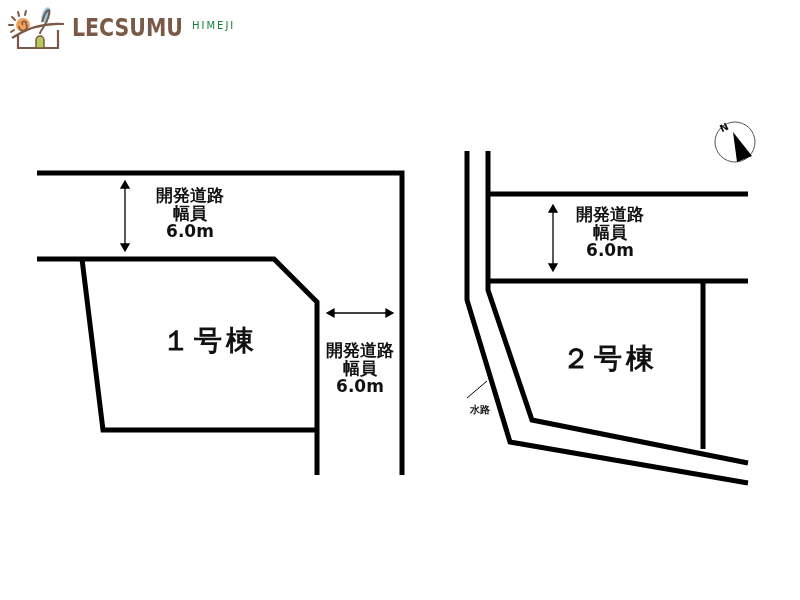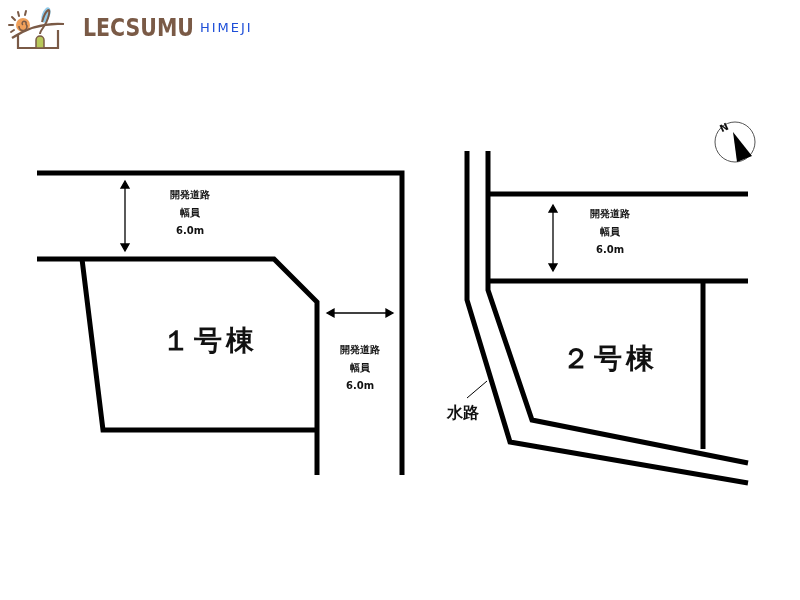--- a/index.html
+++ b/index.html
@@ -1,24 +1,24 @@
 <!DOCTYPE html>
 <html><head>
 <meta charset="utf-8">
 <style>
   html, body { margin:0; padding:0; background:#ffffff; }
   body { width:800px; height:600px; position:relative; overflow:hidden; font-family:"DejaVu Sans", sans-serif; }
-  .logo { position:absolute; left:6px; top:4px; height:46px; display:flex; align-items:center;gap:11px; }
+  .logo { position:absolute; left:6px; top:4px; height:46px; display:flex; align-items:center; }
   .logo-word { font-family:"DejaVu Sans", sans-serif; font-weight:bold; color:#7a5a46; font-size:25px; letter-spacing:0px; margin-left:6px; transform:scaleX(0.82); transform-origin:left center; display:inline-block; }
-  .logo-sub { font-family:"DejaVu Sans", sans-serif; color:#1d4ed8; font-size:13px; letter-spacing:2px; position:absolute; left:194px; top:16px; }
+  .logo-sub { font-family:"DejaVu Sans", sans-serif; color:#15803d; font-size:10px; letter-spacing:2px; position:absolute; left:186px; top:16px; }
   svg.plan { position:absolute; left:0; top:0; }
-  .label { position:absolute; text-align:center; font-weight:bold; color:#111; font-size:10px; line-height:18px; font-family:"DejaVu Sans", sans-serif; }
+  .label { position:absolute; text-align:center; font-weight:bold; color:#111; font-size:17px; line-height:18px; font-family:"DejaVu Sans", sans-serif; }
   .label span { display:block; }
   .lot-title { position:absolute; font-weight:bold; color:#111; font-size:28px; font-family:"DejaVu Sans", sans-serif; letter-spacing:4px; }
-  .water { position:absolute; font-weight:bold; color:#111; font-size:16px; font-family:"DejaVu Sans", sans-serif; }
+  .water { position:absolute; font-weight:bold; color:#111; font-size:10px; font-family:"DejaVu Sans", sans-serif;margin-left:23px; }
 </style>
 </head>
 <body>
 
 <div class="logo">
   <svg width="60" height="46" viewBox="0 0 60 46">
 
     <g stroke="#7a5a46" stroke-width="2" stroke-linecap="round">
       <line x1="6" y1="13" x2="9" y2="16"></line>
       <line x1="12" y1="8" x2="13" y2="12"></line>

